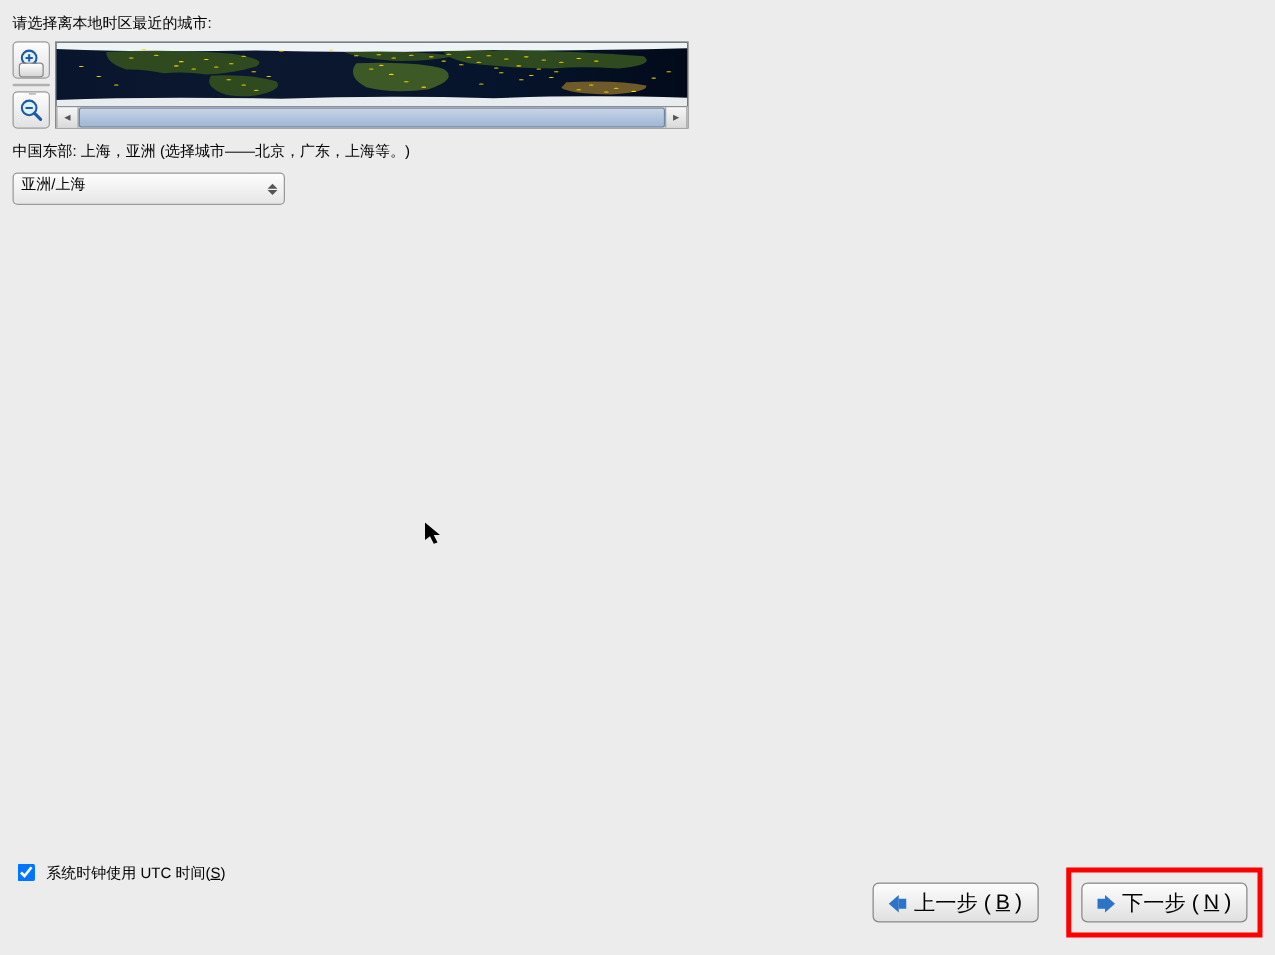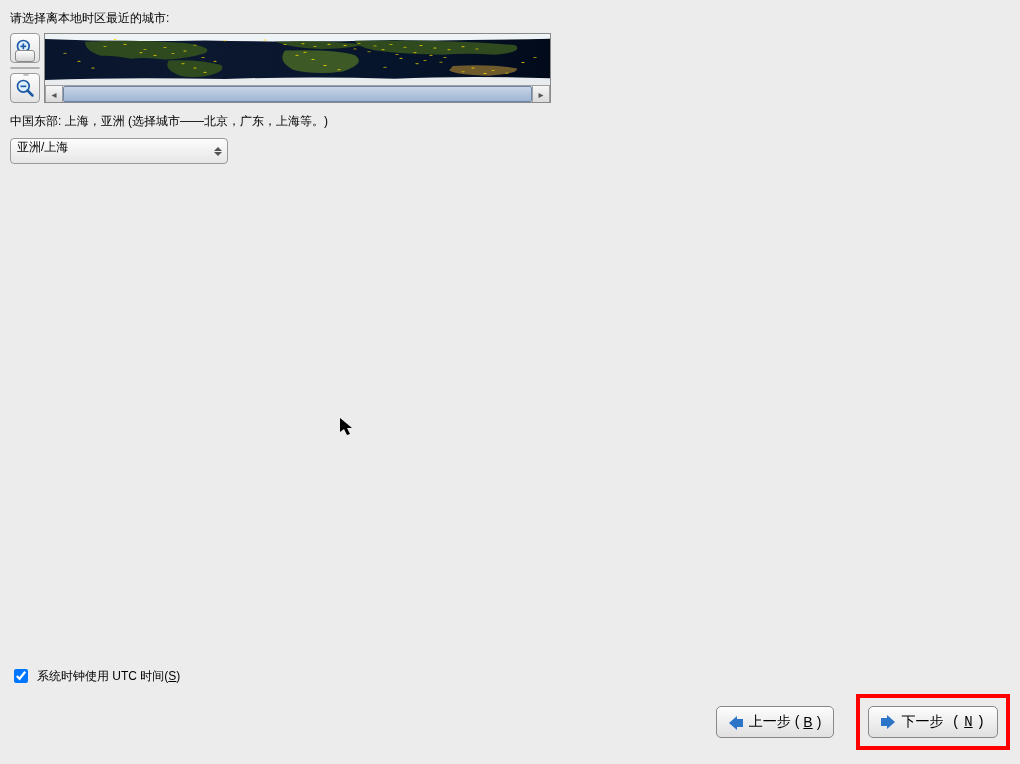--- a/index.html
+++ b/index.html
@@ -159,21 +159,21 @@
     height: 0;
     border-left: 4px solid transparent;
     border-right: 4px solid transparent;
     display: block;
   }
   .combo-arrows .up { border-bottom: 4px solid #555; }
   .combo-arrows .down { border-top: 4px solid #555; }
 
   .utc-row {
     position: absolute;
-    bottom: 28px;
+    bottom: 6px;
     left: 0;
     display: flex;
     align-items: center;
     gap: 6px;
   }
   .utc-row input { width: 14px; height: 14px; }
   .utc-row .u { text-decoration: underline; }
 
   .footer-buttons {
     position: absolute;
@@ -186,27 +186,26 @@
   .nav-btn {
     height: 30px;
     padding: 0 12px;
     border: 1px solid #888;
     border-radius: 5px;
     background: linear-gradient(#fdfdfd,#e0e0e0);
     display: flex;
     align-items: center;
     gap: 4px;
     cursor: pointer;
-    font-size: 14px;
+    font-size: 17px;
   }
   .nav-btn .u { text-decoration: underline; }
   .highlight-box {
     border: 4px solid #ff0000;
     padding: 8px;
-    font-family: Liberation Mono, monospace;
   }
   .arrow-left {
     position: relative;
     margin-right: 2px;
   }
   .arrow-left .ar-tri {
     width: 0;
     height: 0;
     border-top: 7px solid transparent;
     border-bottom: 7px solid transparent;

